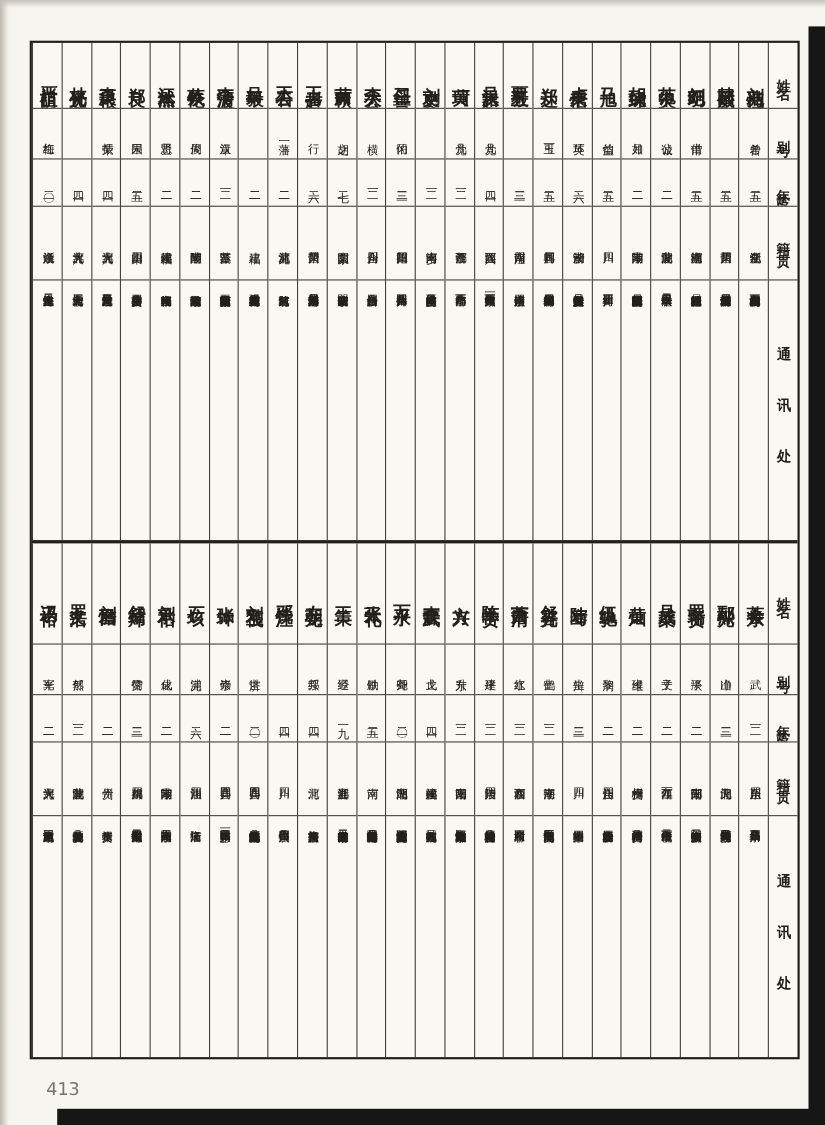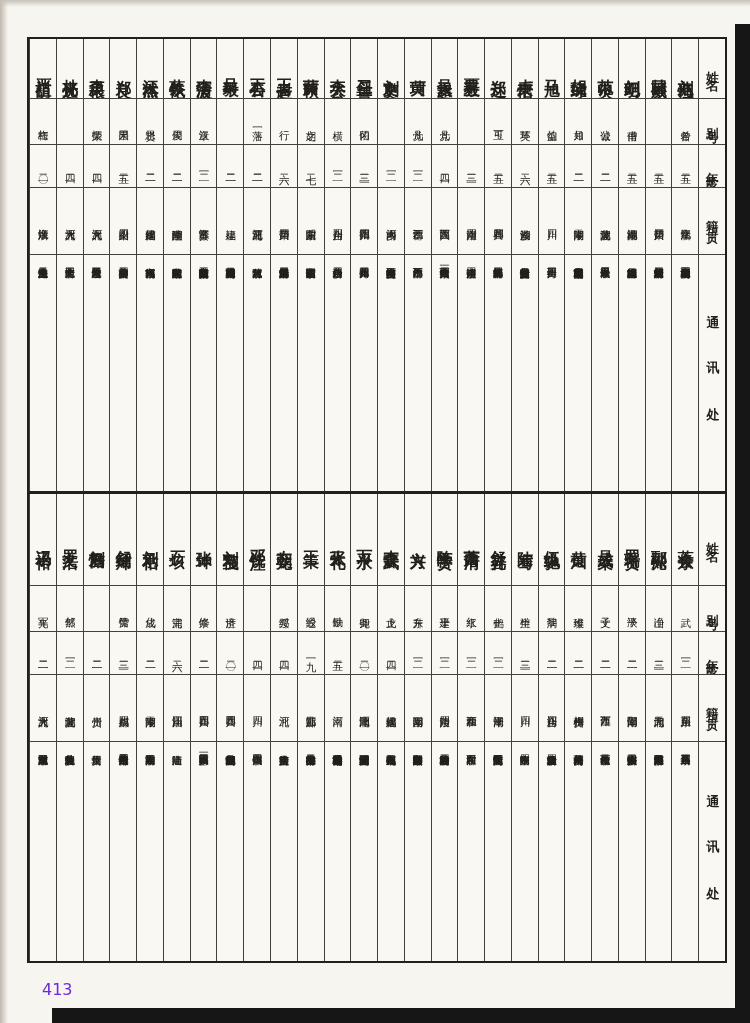--- a/index.html
+++ b/index.html
@@ -45,21 +45,21 @@
   
   .col.head .cell span{font-weight:bold;font-size:12.5px;}
   .col.head .r0 span{font-size:13px;letter-spacing:.6em;}
   .col.head .r1 span,.col.head .r2 span{letter-spacing:.35em;}
   .col.head .r3 span{letter-spacing:.9em;}
   .col.head .r4{justify-content:center;}
   .col.head .r4 span{letter-spacing:3.6em;font-size:13px;}
 
   .page-number{
     position:absolute;left:42px;bottom:24px;font-size:16px;
-    font-family:"DejaVu Sans","Liberation Sans",sans-serif;color:#6d28d9;
+    font-family:"DejaVu Sans","Liberation Sans",sans-serif;color:#737373;
   }
 </style>
 </head>
 <body>
 
 <div class="page">
   <div class="scan-left"></div>
   <div class="scan-top"></div>
 
   <div class="frame">

